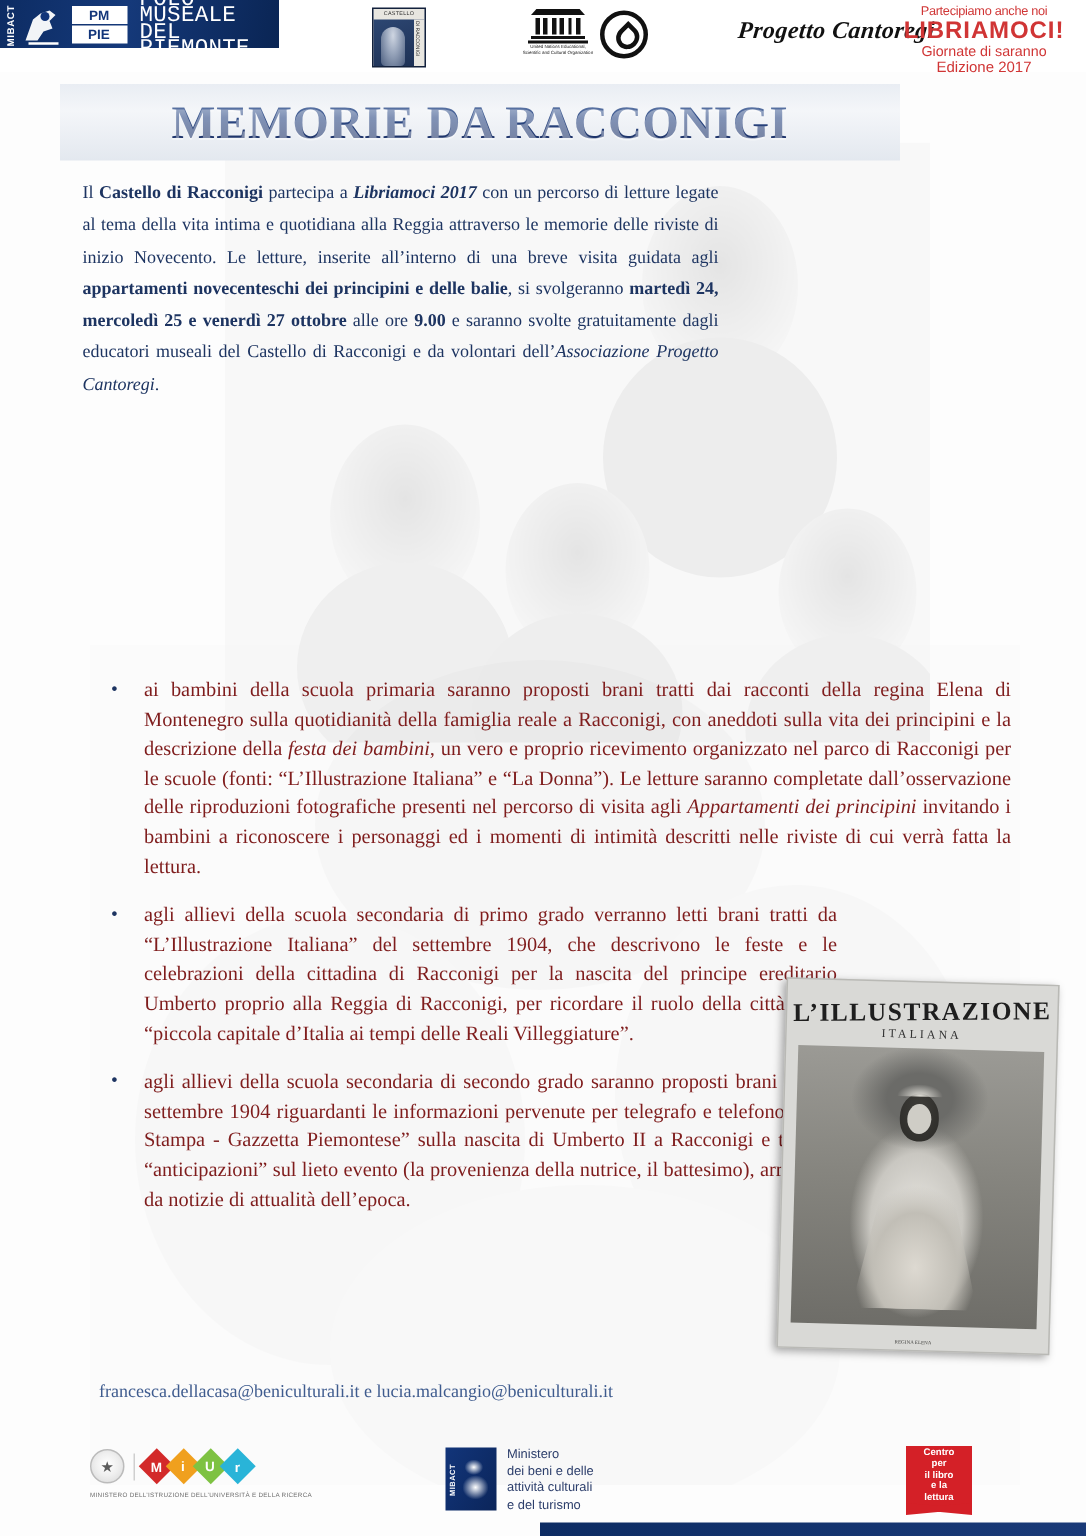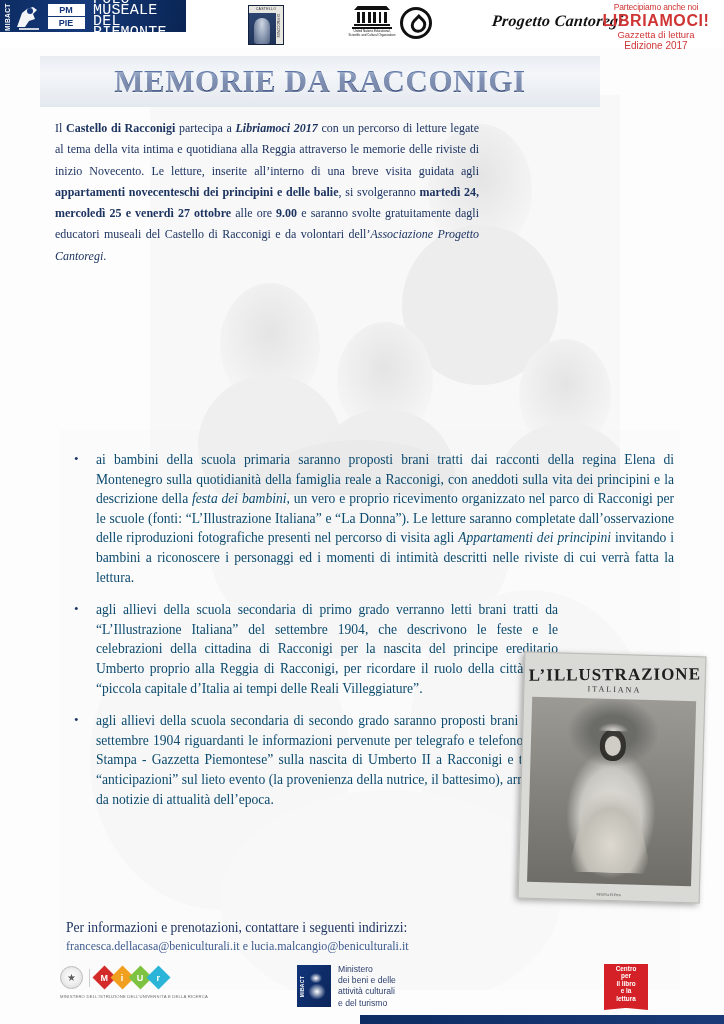--- a/index.html
+++ b/index.html
@@ -202,21 +202,21 @@
     color:#1d3461;text-align:justify;
   }
   ul.bullets{
     list-style:none;margin:0;padding:0;
   }
   ul.bullets > li{
     position:relative;
     padding-left:30px;
     margin-bottom:13px;
     font-size:13.6px;line-height:19.6px;
-    color:#0c4a6e;text-align:justify;
+    color:#7f1d1d;text-align:justify;
   }
   ul.bullets > li::before{
     content:"\2022";
     position:absolute;left:8px;top:-1px;font-size:13px;color:#1d3461;
   }
   ul.bullets i{font-style:italic;}
   li.narrow{width:462px;}
 
   .contacts{
     position:absolute;left:66px;top:918px;width:560px;z-index:10;
@@ -445,21 +445,21 @@
       <div class="ring">
           <div class="drop"></div>
         </div>
     </div>
 
     <div class="logo-cantoregi">Progetto Cantoregi</div>
 
     <div class="libriamoci">
       <div class="lb-1">Partecipiamo anche noi</div>
       <div class="lb-2">LIBRIAMOCI!</div>
-      <div class="lb-3">Gazzetta di lettura</div>
+      <div class="lb-3">Giornate di saranno</div>
       <div class="lb-4">Edizione 2017</div>
     </div>
   </div>
 
   <div class="title-banner">
     <h1>MEMORIE DA RACCONIGI</h1>
   </div>
 
   <div class="body-col">
     <p class="para1"><span>Il </span><b>Castello di Racconigi</b><span> partecipa a </span><span class="bi">Libriamoci 2017</span><span> con un percorso di letture legate al tema della vita intima e quotidiana alla Reggia attraverso le memorie delle riviste di inizio Novecento. Le letture, inserite all’interno di una breve visita guidata agli </span><b>appartamenti novecenteschi dei principini e delle balie</b><span>, si svolgeranno </span><b>martedì 24, mercoledì 25 e venerdì 27 ottobre</b><span> alle ore </span><b>9.00</b><span> e saranno svolte gratuitamente dagli educatori museali del Castello di Racconigi e da volontari dell’</span><i>Associazione Progetto Cantoregi</i><span>.</span></p>
@@ -479,21 +479,20 @@
     <div class="mag-photo">
       <div class="gown"></div>
       <div class="lady-head"></div>
       <div class="lady-face"></div>
       <div class="tiara"></div>
     </div>
     <div class="mag-foot">REGINA ELENA</div>
   </div>
 
   <div class="contacts">
-    <div class="l1">Per informazioni e prenotazioni, contattare i seguenti indirizzi:</div>
     <div class="l2"><span>francesca.dellacasa@beniculturali.it</span><span> e </span><span>lucia.malcangio@beniculturali.it</span></div>
   </div>
 
   <div class="footer">
     <div class="footer-blue"></div>
 
     <div class="miur">
       <div class="miur-row">
         <div class="italy-emblem"></div>
         <div class="miur-div"></div>

